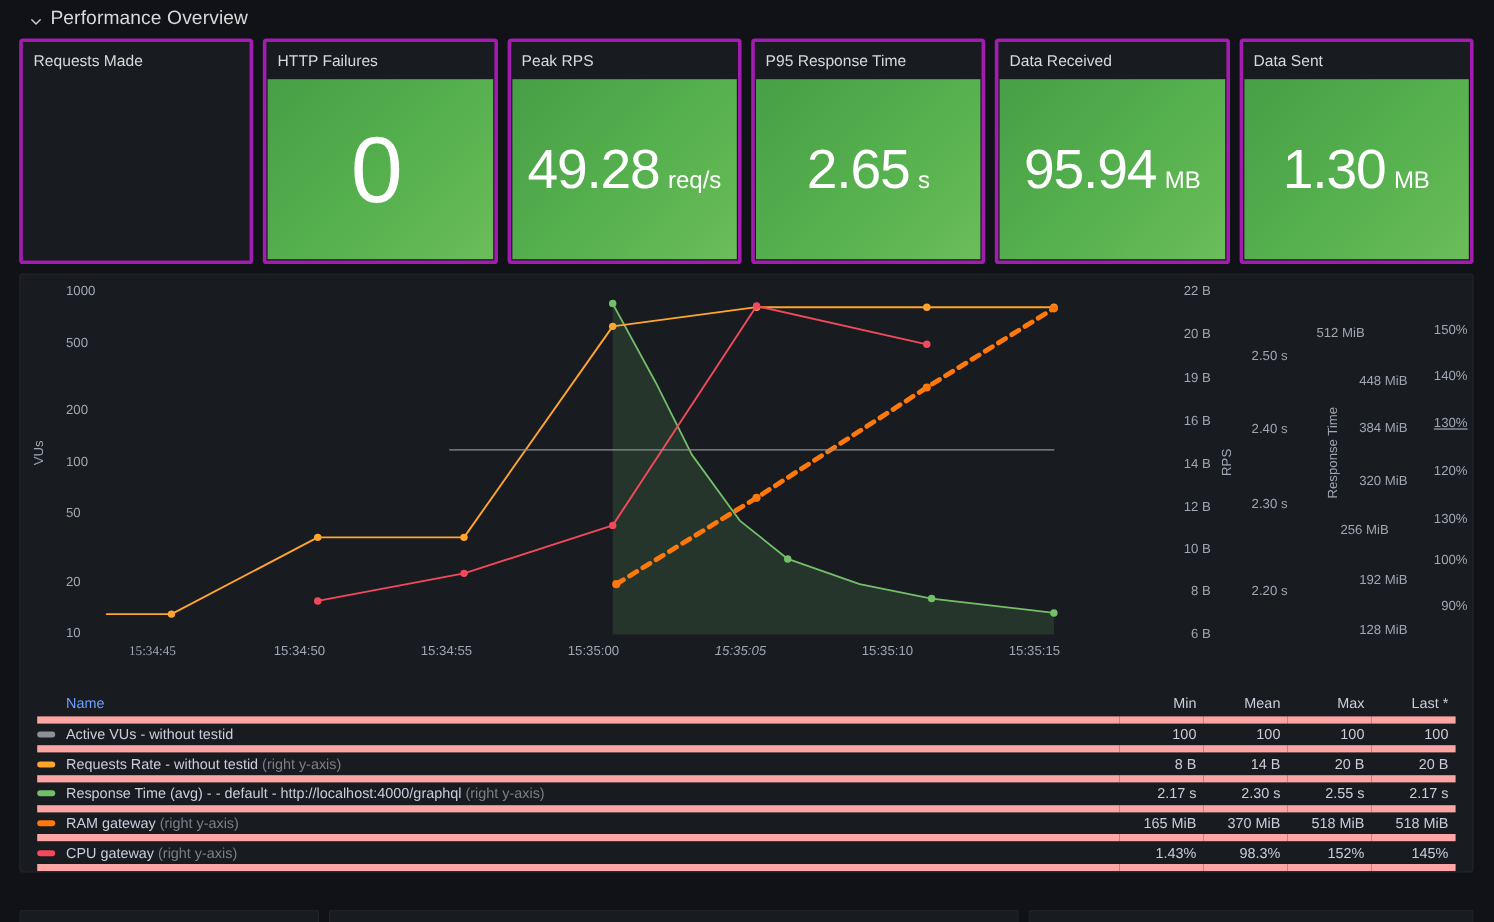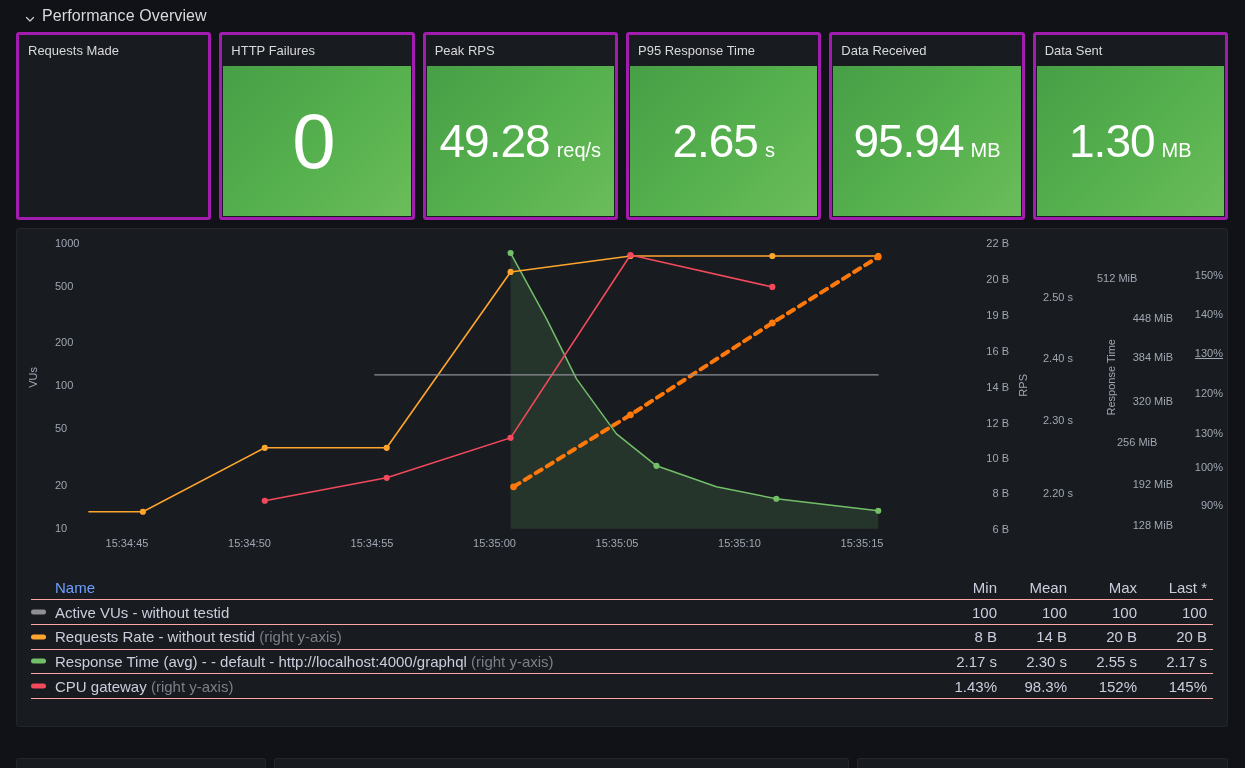--- a/index.html
+++ b/index.html
@@ -80,23 +80,23 @@
   }
 
   
   .legend {
     position: absolute; left: 0; right: 0; top: 346px; bottom: 0;
     padding: 0 14px 0 14px;
     overflow: hidden;
   }
   .legend table { width: 100%; border-collapse: collapse; table-layout: fixed; }
   .legend th, .legend td {
-    font-size: 15px; font-weight: 400;
+    font-size: 12px; font-weight: 400;
     padding: 0; height: 24.7px;
-    border-bottom: 1px solid #fca5a5;
+    border-bottom: 6px solid #fca5a5;
     vertical-align: middle;
   }
   .legend th { color: #6e9fff; }
   .legend th.name-col, .legend td.name-col { text-align: left; padding-left: 24px; }
   .legend th.num, .legend td.num { text-align: right; width: 70px; color: #ccccdc; padding-right: 6px; }
   .legend td.name-col { position: relative; color: #ccccdc; }
   .swatch {
     position: absolute; left: 0; top: 50%; transform: translateY(-50%);
     width: 15px; height: 5px; border-radius: 3px;
   }
@@ -246,25 +246,25 @@
       <div class="tick" style="left: 1100px; top: 207px; width: 56px; ">256 MiB</div>
       <div class="tick" style="left: 1100px; top: 249px; width: 56px; text-align: right;">192 MiB</div>
       <div class="tick" style="left: 1100px; top: 290px; width: 56px; text-align: right;">128 MiB</div>
       <div class="tick" style="left: 1162px; top: 40px; width: 44px; text-align: right;">150%</div>
       <div class="tick" style="left: 1162px; top: 79px; width: 44px; text-align: right;">140%</div>
       <div class="tick" style="left: 1162px; top: 118px; width: 44px; text-align: right; text-decoration: underline;">130%</div>
       <div class="tick" style="left: 1162px; top: 158px; width: 44px; text-align: right;">120%</div>
       <div class="tick" style="left: 1162px; top: 198px; width: 44px; text-align: right;">130%</div>
       <div class="tick" style="left: 1162px; top: 232px; width: 44px; text-align: right;">100%</div>
       <div class="tick" style="left: 1162px; top: 270px; width: 44px; text-align: right;">90%</div>
-      <div class="tick" style="left: 80px; top: 308px; width: 60px; text-align: center;">15:34:45</div>
+      <div class="tick" style="left: 80px; top: 308px; width: 60px; text-align: center; font-family: Liberation Serif, serif;">15:34:45</div>
       <div class="tick" style="left: 202.5px; top: 308px; width: 60px; text-align: center;">15:34:50</div>
       <div class="tick" style="left: 325px; top: 308px; width: 60px; text-align: center;">15:34:55</div>
       <div class="tick" style="left: 447.5px; top: 308px; width: 60px; text-align: center;">15:35:00</div>
-      <div class="tick" style="left: 570px; top: 308px; width: 60px; text-align: center;">15:35:05</div>
+      <div class="tick" style="left: 570px; top: 308px; width: 60px; text-align: center; font-style: italic;">15:35:05</div>
       <div class="tick" style="left: 692.5px; top: 308px; width: 60px; text-align: center;">15:35:10</div>
       <div class="tick" style="left: 815px; top: 308px; width: 60px; text-align: center;">15:35:15</div>
     </div>
 
   <div class="legend">
     <table>
       <thead>
         <tr>
           <th class="name-col">Name</th>
           <th class="num">Min</th>
@@ -289,20 +289,27 @@
             <td class="num">20 B</td>
           </tr>
           <tr>
             <td class="name-col"><span class="swatch" style="background: rgb(115, 191, 105);"></span><span class="series-name">Response Time (avg) - - default - http://localhost:4000/graphql</span><span class="series-axis"> (right y-axis)</span></td>
             <td class="num">2.17 s</td>
             <td class="num">2.30 s</td>
             <td class="num">2.55 s</td>
             <td class="num">2.17 s</td>
           </tr>
           <tr>
+            <td class="name-col"><span class="swatch" style="background: rgb(255, 120, 10);"></span><span class="series-name">RAM gateway</span><span class="series-axis"> (right y-axis)</span></td>
+            <td class="num">165 MiB</td>
+            <td class="num">370 MiB</td>
+            <td class="num">518 MiB</td>
+            <td class="num">518 MiB</td>
+          </tr>
+          <tr>
             <td class="name-col"><span class="swatch" style="background: rgb(242, 73, 92);"></span><span class="series-name">CPU gateway</span><span class="series-axis"> (right y-axis)</span></td>
             <td class="num">1.43%</td>
             <td class="num">98.3%</td>
             <td class="num">152%</td>
             <td class="num">145%</td>
           </tr>
         </tbody>
     </table>
   </div>
 </div>

